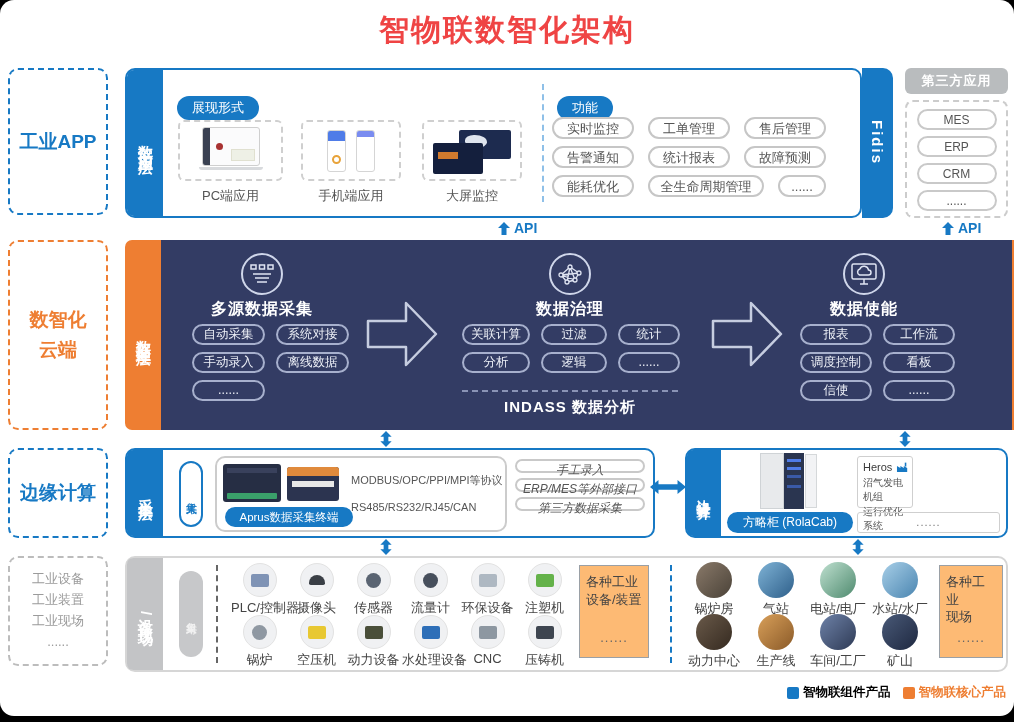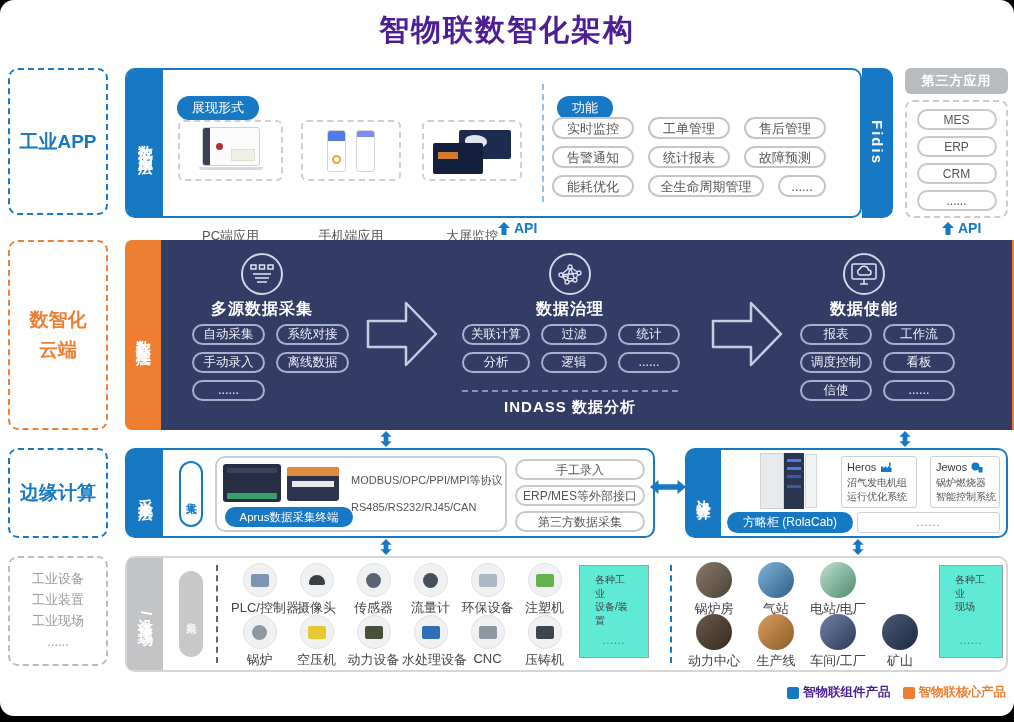--- a/index.html
+++ b/index.html
@@ -1,21 +1,21 @@
 <!DOCTYPE html>
 <html><head>
 <meta charset="utf-8">
 <style>
   * { margin:0; padding:0; box-sizing:border-box; }
   html,body { background:#000; }
   body { width:1014px; height:722px; overflow:hidden; font-family:"Liberation Sans", sans-serif; }
   .page { position:relative; width:1014px; height:716px; background:#fff; border-radius:14px; overflow:hidden; }
 
   .title { position:absolute; left:0; top:10px; width:100%; text-align:center;
-           font-size:30px; font-weight:bold; color:#4c1d95; letter-spacing:2px; }
+           font-size:30px; font-weight:bold; color:#ef4444; letter-spacing:2px; }
 
   
   .rail { position:absolute; left:8px; width:100px; border:2px dashed #1779c4; border-radius:10px;
           display:flex; flex-direction:column; align-items:center; justify-content:center;
           color:#1779c4; font-weight:bold; font-size:19px; text-align:center; background:#fff; }
   #rail-app  { top:68px;  height:147px; }
   #rail-cloud{ top:240px; height:190px; border-color:#ee7e32; color:#ee7e32; line-height:1.6; }
   #rail-edge { top:448px; height:90px; }
   #rail-site { top:556px; height:110px; border-color:#bcbcbc; color:#9b9b9b;
                font-size:13px; font-weight:normal; line-height:1.6; }
@@ -28,21 +28,21 @@
              border:2px solid #1779c4; border-radius:10px; background:#fff; }
   .side-blue { position:absolute; left:0; top:0; bottom:0; width:36px; background:#1779c4;
                border-radius:7px 0 0 7px; color:#fff; font-size:15px; font-weight:bold;
                display:flex; align-items:center; justify-content:center; letter-spacing:4px; }
   .tab-right { position:absolute; right:0; top:0; height:150px; width:31px; background:#1779c4;
                border-radius:0 10px 10px 0; color:#fff; font-size:15px; font-weight:bold;
                display:flex; align-items:center; justify-content:center; letter-spacing:2px; }
   .blue-pill { position:absolute; background:#1779c4; color:#fff; font-size:13px;
                border-radius:999px; padding:3px 15px; }
   .shot-box { position:absolute; top:50px; height:61px; border:2px dashed #cfcfcf; border-radius:6px; }
-  .shot-label { position:absolute; top:117px; text-align:center; font-size:13px; color:#555;margin-top:40px; }
+  .shot-label { position:absolute; top:117px; text-align:center; font-size:13px; color:#555; }
   .r1-vsep { position:absolute; left:415px; top:14px; bottom:14px; border-left:2px dashed #8fc0e8; }
   .func-rows { position:absolute; left:425px; top:47px; display:flex; flex-direction:column; gap:7px; }
   .func-row { display:flex; gap:14px; }
   .gpill { border:2px solid #c6c6c6; border-radius:999px; color:#555; font-size:13px;
            height:22px; line-height:19px; text-align:center; background:#fff; }
   .w82{width:82px;} .w116{width:116px;} .w48{width:48px;}
 
   
   .tp { position:absolute; left:905px; top:68px; width:103px; height:150px; }
   .tp-head { height:26px; background:#b9bcbe; border-radius:6px; color:#fff; font-weight:bold;
@@ -84,22 +84,22 @@
   .r3a .side-blue, .r3b .side-blue { border-radius:6px 0 0 6px; }
   .method-pill { position:absolute; left:52px; top:11px; width:24px; height:66px;
                  border:2px solid #1779c4; border-radius:12px; color:#1779c4; font-size:11px;
                  display:flex; align-items:center; justify-content:center; }
   .dev-panel { position:absolute; left:88px; top:6px; width:292px; height:76px;
                border:2px solid #cccccc; border-radius:10px; }
   .aprus-pill { position:absolute; left:8px; top:49px; width:128px; height:20px; background:#1779c4;
                 border-radius:999px; color:#fff; font-size:11.5px; text-align:center; line-height:20px; }
   .proto { position:absolute; left:134px; width:154px; font-size:11px; color:#555; }
   .r3a-pills { position:absolute; left:388px; top:9px; display:flex; flex-direction:column; gap:5px; }
-  .r3a-pill { width:130px; height:21px; border:2px solid #c9c9c9; border-radius:999px;
-              font-size:12px; color:#555; text-align:center; line-height:18px; }
+  .r3a-pill { width:130px; height:14px; border:2px solid #c9c9c9; border-radius:999px;
+              font-size:12px; color:#555; text-align:center; line-height:18px;font-style:italic; }
 
   .r3b { position:absolute; left:685px; top:448px; width:323px; height:90px;
          border:2px solid #1779c4; border-radius:10px; background:#fff; }
   .r3b .side-blue { width:34px; font-size:14px; letter-spacing:2px; }
   .rolacab-pill { position:absolute; left:40px; top:62px; width:126px; height:21px; background:#1779c4;
                   border-radius:999px; color:#fff; font-size:12px; text-align:center; line-height:21px; }
   .prod-box { position:absolute; top:6px; height:52px; border:1px solid #cfcfcf; border-radius:3px;
               padding:3px 3px 0 5px; font-size:10px; color:#555; line-height:1.45; }
   .prod-name { display:flex; align-items:center; gap:4px; color:#3a3a3a; font-size:11px; }
   .more-box { position:absolute; left:170px; top:62px; width:143px; height:21px;
@@ -119,22 +119,22 @@
   .vsep-blue { position:absolute; left:543px; top:7px; bottom:7px; border-left:2px dashed #1779c4; }
   .cell { position:absolute; width:57px; text-align:center; }
   .cell .circ { width:34px; height:34px; margin:0 auto; border-radius:50%; background:#f0f1f3;
                 border:1px solid #e2e2e2; display:flex; align-items:center; justify-content:center; }
   .cell .lbl { font-size:13px; color:#444; white-space:nowrap; margin-top:2px; }
   .cell2 { width:62px; }
   .cell2 .circ { width:36px; height:36px; border:none; }
   .glyph { display:block; width:18px; height:13px; border-radius:2px; }
   .glyph.round { width:15px; height:15px; border-radius:50%; }
   .glyph.dome { width:16px; height:10px; border-radius:9px 9px 2px 2px; }
-  .vbox { position:absolute; top:7px; height:93px; border:1px solid #9aa0a6; background:#5eead4;
-          font-size:10px; color:#444; padding:7px 15px; line-height:1.35; }
+  .vbox { position:absolute; top:7px; height:93px; border:1px solid #9aa0a6; background:#fdba74;
+          font-size:13px; color:#444; padding:7px 6px; line-height:1.35; }
   .vbox .dots { position:absolute; bottom:10px; left:0; width:100%; text-align:center;
                 color:#666; letter-spacing:1px; }
 
   .legend { position:absolute; right:8px; top:684px; display:flex; gap:12px; align-items:center; }
   .legend .item { display:flex; align-items:center; gap:4px; font-size:12.5px; font-weight:bold; }
   .legend .sq { width:12px; height:12px; border-radius:2px; }
 
   
   .laptop { position:relative; width:64px; height:48px; margin:5px auto 0; }
   .lap-screen { width:58px; height:39px; margin:0 auto; border:1px solid #cfcfcf; border-radius:3px;
@@ -396,42 +396,31 @@
   <div class="r3b">
     <div class="side-blue vtext">边缘计算</div>
     <div class="cabinet">
       <div class="cab-l"></div>
       <div class="cab-r">
           <i class="cab-led"></i>
         </div>
       <div class="cab-door"></div>
     </div>
     <div class="rolacab-pill">方略柜 (RolaCab)</div>
-    <div class="prod-box" style="left:154px; width:76px;">
+    <div class="prod-box" style="left:170px; width:56px;">
       <div class="prod-name">
         <span>Heros</span>
         <svg width="13" height="11" viewBox="0 0 13 11">
             <path d="M1 10 V4 L4.5 6 V4 L8 6 V4 L11.5 6 V10 Z" fill="#1779c4"></path>
             <rect x="9" y="0.5" width="1.6" height="4" fill="#1779c4"></rect>
           </svg>
       </div>
       <div>沼气发电机组</div>
       <div>运行优化系统</div>
     </div>
-    <div class="prod-box" style="left:243px; width:70px;">
-      <div class="prod-name">
-        <span>Jewos</span>
-        <svg width="12" height="11" viewBox="0 0 12 11">
-            <circle cx="4.5" cy="4.5" r="4" fill="#1779c4"></circle>
-            <rect x="7.5" y="5" width="4" height="5.5" rx="0.5" fill="#1779c4"></rect>
-          </svg>
-      </div>
-      <div>锅炉燃烧器</div>
-      <div>智能控制系统</div>
-    </div>
     <div class="more-box">......</div>
   </div>
 
   <div class="r4">
     <div class="side-gray vtext">设备/现场</div>
     <div class="obj-pill vtext">采集对象</div>
     <div class="vsep-dark"></div>
 
     <div class="cell" style="left:104px; top:5px;">
       <div class="circ">
@@ -520,20 +509,24 @@
       <div class="lbl">锅炉房</div>
     </div>
     <div class="cell cell2" style="left:618px; top:4px;">
       <div class="circ" style="background:linear-gradient(135deg,#7fb3d6,#2e5f8a);"></div>
       <div class="lbl">气站</div>
     </div>
     <div class="cell cell2" style="left:680px; top:4px;">
       <div class="circ" style="background:linear-gradient(135deg,#bfe0d0,#4e8a6e);"></div>
       <div class="lbl">电站/电厂</div>
     </div>
+    <div class="cell cell2" style="left:742px; top:4px;">
+      <div class="circ" style="background:linear-gradient(135deg,#a8cfe8,#4a85b0);"></div>
+      <div class="lbl">水站/水厂</div>
+    </div>
 
     <div class="cell cell2" style="left:556px; top:56px;">
       <div class="circ" style="background:linear-gradient(135deg,#6a5a4a,#352a20);"></div>
       <div class="lbl">动力中心</div>
     </div>
     <div class="cell cell2" style="left:618px; top:56px;">
       <div class="circ" style="background:linear-gradient(135deg,#d9a05a,#8a5a28);"></div>
       <div class="lbl">生产线</div>
     </div>
     <div class="cell cell2" style="left:680px; top:56px;">
@@ -546,21 +539,21 @@
     </div>
 
     <div class="vbox" style="left:812px; width:64px;">
       <div>各种工业</div>
       <div>现场</div>
       <div class="dots">......</div>
     </div>
   </div>
 
   <div class="legend">
-    <div class="item" style="color:#4c1d95;justify-content:center;">
+    <div class="item" style="color:#000000;justify-content:center;">
       <span class="sq" style="background:#1779c4;"></span>
       <span>智物联组件产品</span>
     </div>
     <div class="item" style="color:#ee7e32;">
       <span class="sq" style="background:#ee7e32;"></span>
       <span>智物联核心产品</span>
     </div>
   </div>
 
 </div>

